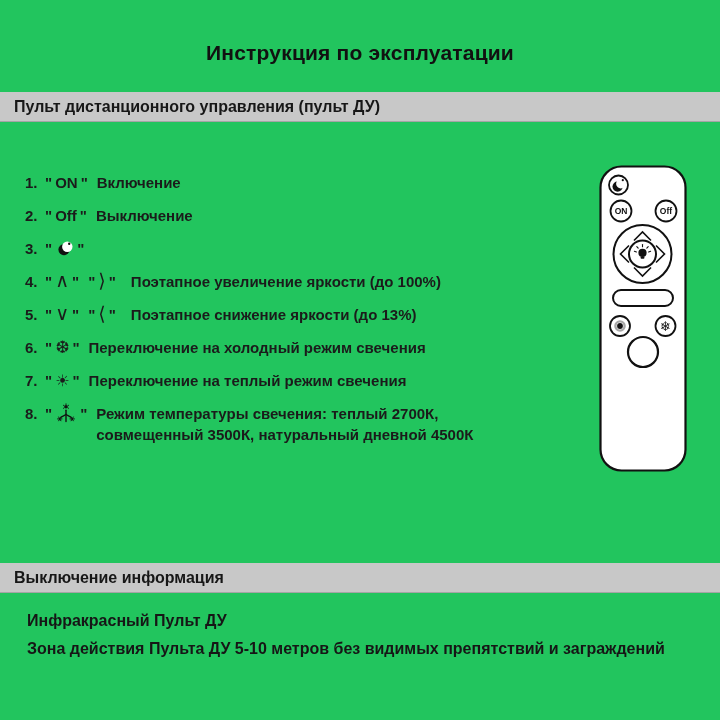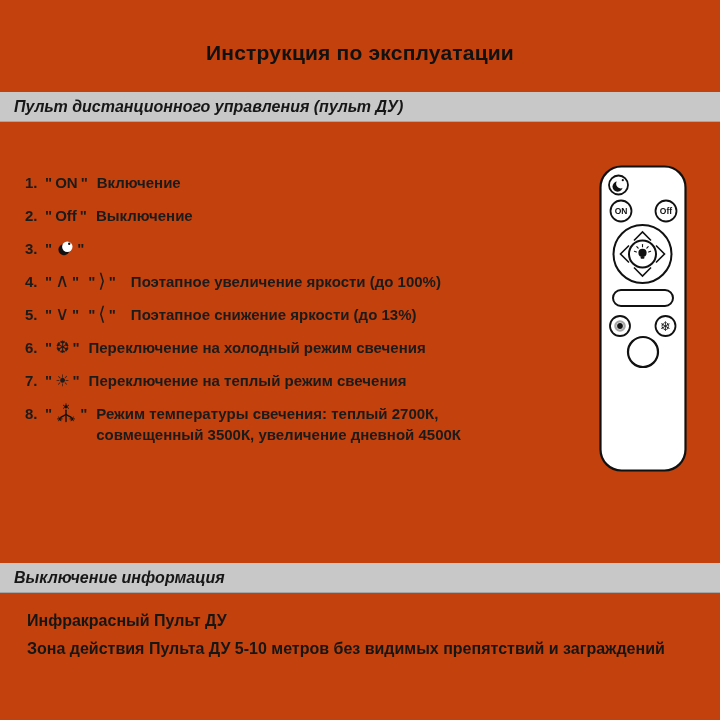--- a/index.html
+++ b/index.html
@@ -1,27 +1,27 @@
 <!DOCTYPE html>
 <html><head>
 <meta charset="utf-8">
 <style>
   html,body{margin:0;padding:0;background:#ffffff;}
   .page{
-    position:relative;width:720px;height:720px;background:#c2410c;overflow:hidden;
+    position:relative;width:720px;height:720px;background:#22c55e;overflow:hidden;
     font-family:"Liberation Sans","DejaVu Sans",sans-serif;color:#1b1b1b;
   }
   .page-title{
     position:absolute;top:41px;left:0;width:720px;text-align:center;
     font-size:21px;font-weight:bold;color:#111;letter-spacing:0.2px;
   }
   .banner{
     position:absolute;left:0;width:720px;height:30px;box-sizing:border-box;
     background:#c8c8c8;border-bottom:1px solid #a5a5a5;
-    font-size:16px;font-weight:bold;line-height:29px;padding-left:14px;color:#171717;font-style:italic;
+    font-size:16px;font-weight:bold;line-height:29px;padding-left:14px;color:#171717;
   }
   .banner-remote{top:92px;}
   .banner-tech{top:563px;}
   ol.instruction-list{
     position:absolute;top:172px;left:25px;margin:0;padding:0;list-style:none;
   }
   ol.instruction-list li{
     display:flex;align-items:flex-start;margin:0 0 12px 0;
     font-size:15px;font-weight:bold;line-height:21px;white-space:nowrap;
   }
@@ -166,21 +166,21 @@
       <line x1="14" y1="15.9" x2="18.4" y2="15.9"></line>
                 <line x1="15.1" y1="14" x2="17.3" y2="17.8"></line>
                 <line x1="17.3" y1="14" x2="15.1" y2="17.8"></line>
     </g>
   </svg>
           </span>
 <span class="q">"</span>
         </span>
         <span class="label">
           <div>Режим температуры свечения: теплый 2700К,</div>
-          <div>совмещенный 3500К, увеличение дневной 4500К</div>
+          <div>совмещенный 3500К, натуральный дневной 4500К</div>
         </span>
       </li>
     </ol>
 
   <div class="remote-illustration">
     <svg width="88" height="307" viewBox="0 0 88 307">
       <rect x="1.5" y="1.5" width="85" height="304" rx="21" fill="#ffffff" stroke="#111" stroke-width="2.2"></rect>
 
       <g>
         <circle cx="19.5" cy="20" r="9.5" fill="#fff" stroke="#111" stroke-width="1.8"></circle>

